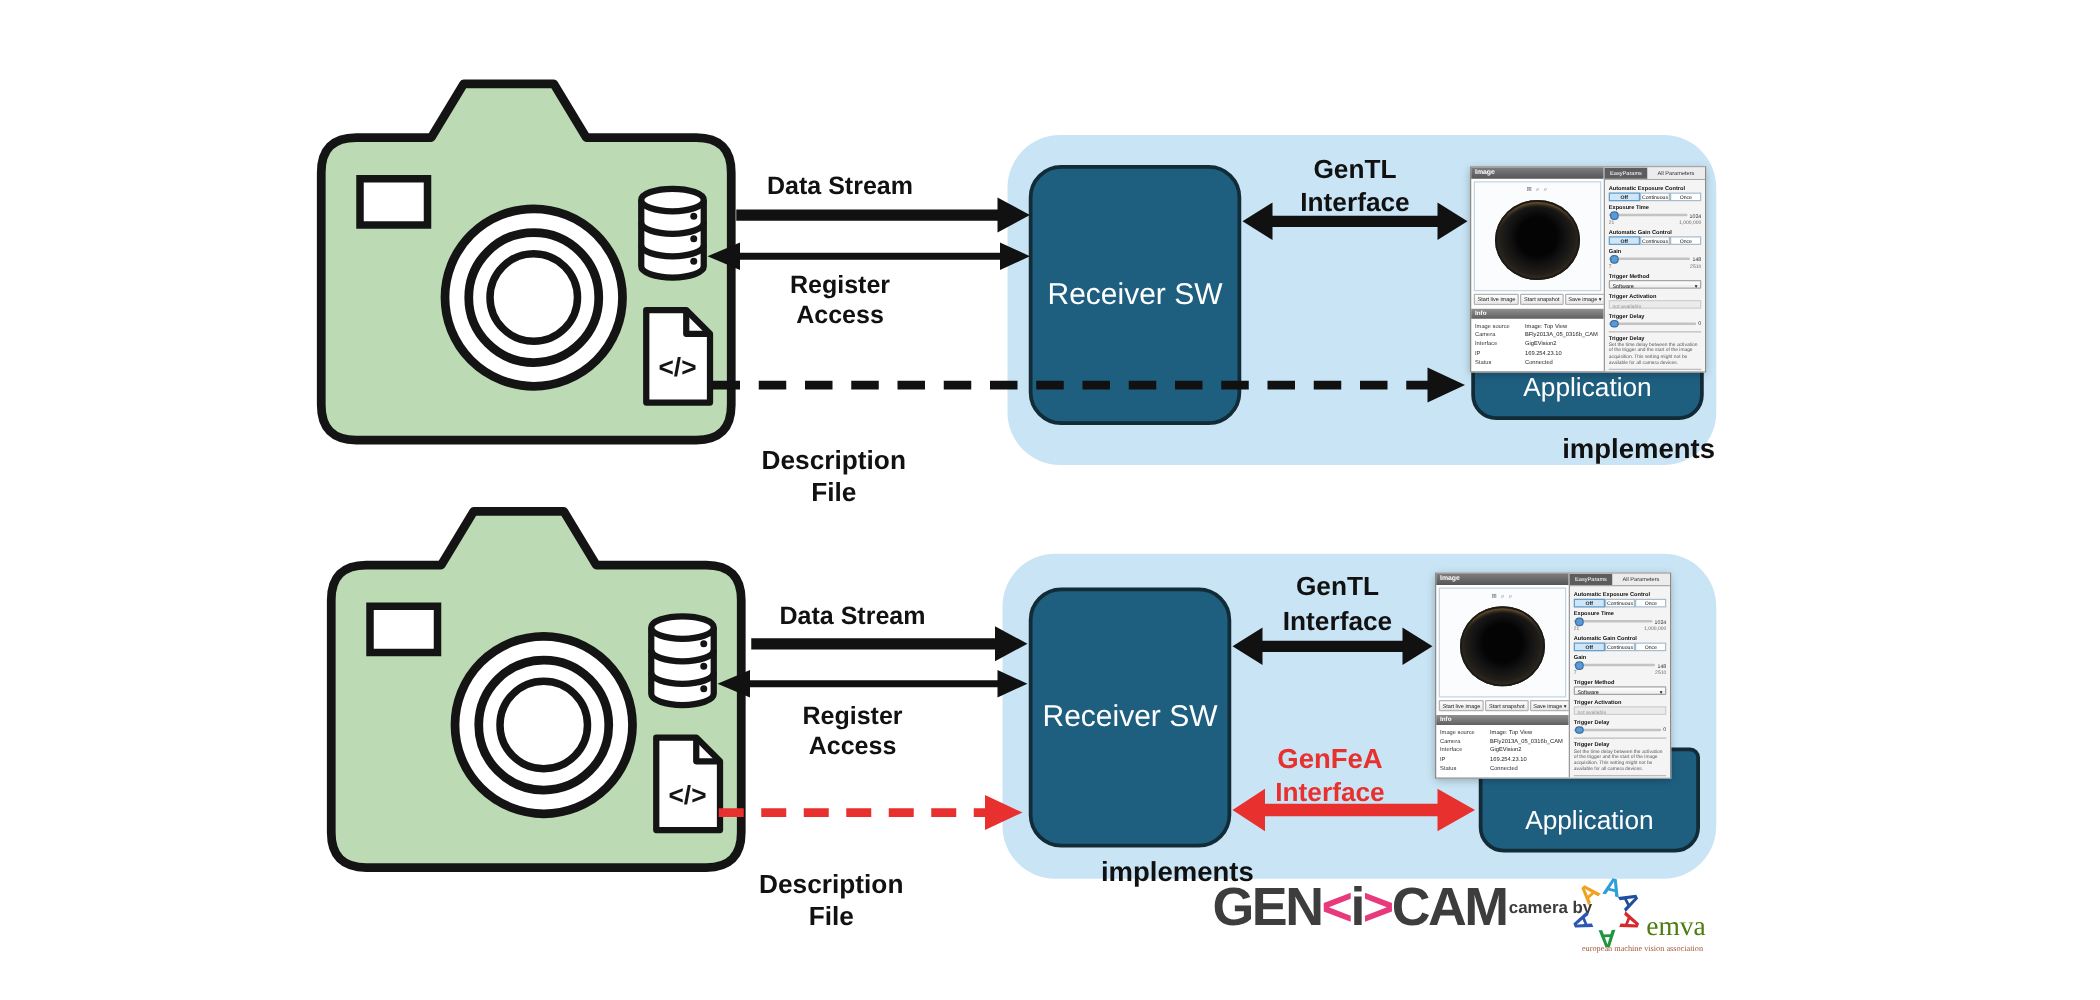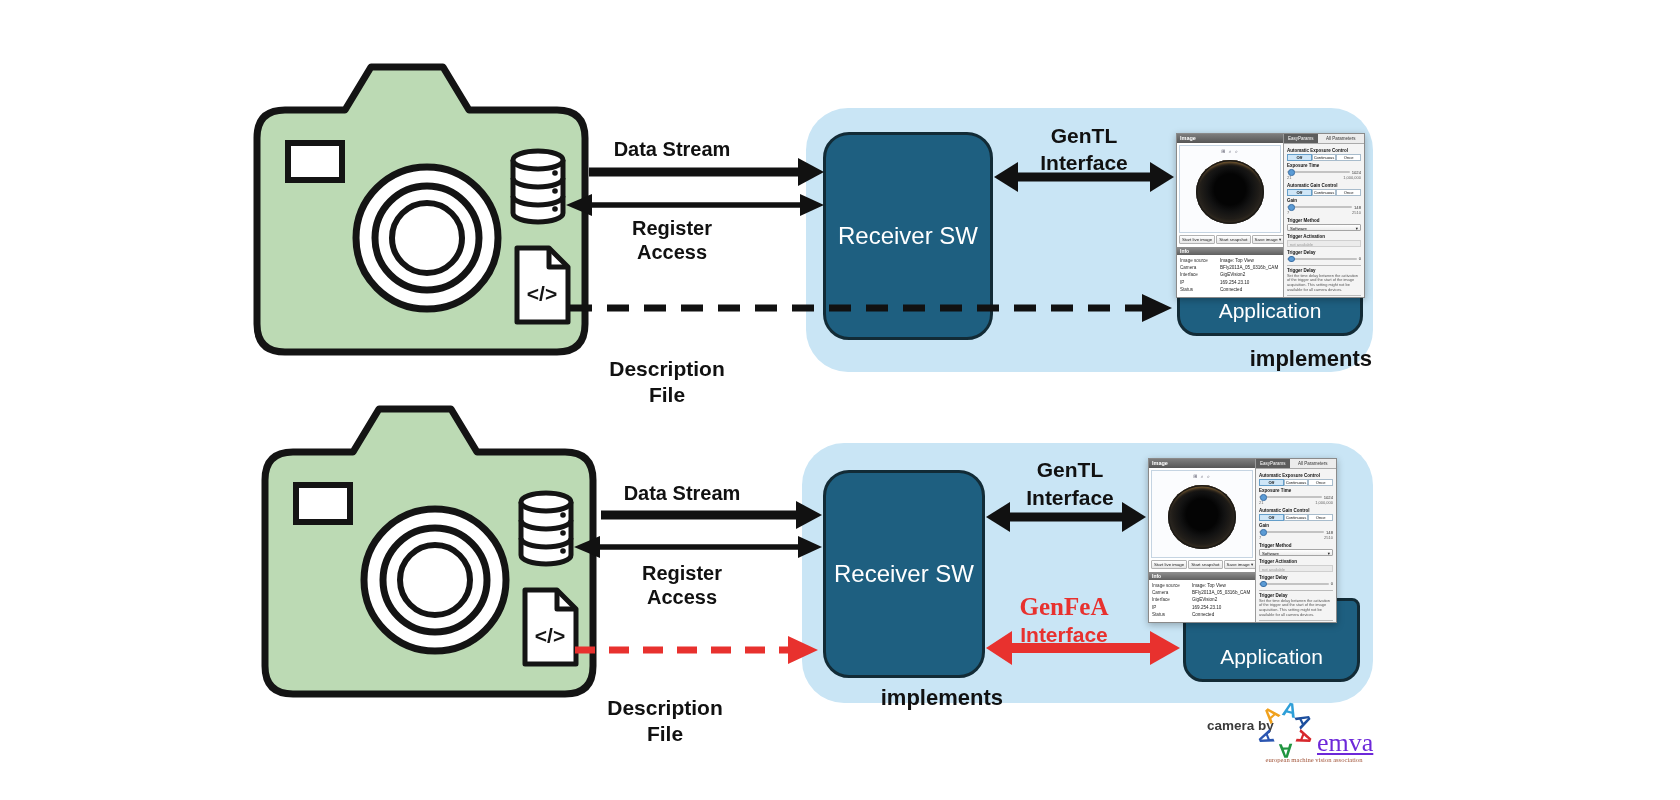--- a/index.html
+++ b/index.html
@@ -52,21 +52,21 @@
        padding:1px 2px;display:flex;justify-content:space-between;border-radius:1px;box-sizing:border-box;}
   .dis{border:1px solid #cfcfcf;background:#ebebeb;color:#999;height:7.5px;font-size:4.1px;padding:1px 2px;box-sizing:border-box;}
   .help-h{font-weight:bold;margin-top:3px;border-top:1px solid #bcbcbc;padding-top:2px;}
   .help{color:#555;font-size:3.9px;line-height:4.7px;margin-top:1px;}
   .pset{display:flex;gap:2px;align-items:center;margin-top:3px;border-top:1px solid #bcbcbc;padding-top:2.5px;}
   
   .genicam{position:absolute;left:970px;top:704px;font-size:43px;font-weight:bold;letter-spacing:-2px;
            color:#3d3d3d;line-height:44px;white-space:nowrap;}
   .genicam .pink{color:#e8397c;}
   .hostedby{position:absolute;left:1207px;top:718px;font-size:13.5px;font-weight:bold;color:#3b3b3b;}
-  .emva{position:absolute;left:1317px;top:728px;font-family:"Liberation Serif",serif;font-size:26px;color:#6d28d9;text-decoration:underline;}
+  .emva{position:absolute;left:1317px;top:728px;font-family:"Liberation Serif",serif;font-size:22px;color:#4d7c0f;}
   .tagline{position:absolute;left:1256px;top:756px;width:116px;font-size:6.6px;color:#a2553a;
            font-family:"Liberation Serif",serif;text-align:center;}
 </style>
 </head>
 <body>
 
 <div class="canvas">
 
   <div class="container" style="left:806px;top:108px;width:567px;height:264px;"></div>
   <div class="container" style="left:802px;top:443px;width:571px;height:260px;"></div>
@@ -334,21 +334,21 @@
   <div class="lbl" style="left:1009px;top:151px;width:150px;font-size:21px;">Interface</div>
   <div class="impl" style="left:1182px;top:346px;width:190px;">implements</div>
 
   <div class="lbl" style="left:602px;top:481px;width:160px;">Data Stream</div>
   <div class="lbl" style="left:607px;top:561px;width:150px;">Register</div>
   <div class="lbl" style="left:607px;top:585px;width:150px;">Access</div>
   <div class="lbl" style="left:590px;top:696px;width:150px;font-size:21px;">Description</div>
   <div class="lbl" style="left:590px;top:722px;width:150px;font-size:21px;">File</div>
   <div class="lbl" style="left:995px;top:458px;width:150px;font-size:21px;">GenTL</div>
   <div class="lbl" style="left:995px;top:486px;width:150px;font-size:21px;">Interface</div>
-  <div class="lbl lbl-red" style="left:989px;top:595px;width:150px;font-size:25px;font-family:Liberation Serif, serif;">GenFeA</div>
+  <div class="lbl lbl-red" style="left:989px;top:595px;width:150px;font-size:22px;">GenFeA</div>
   <div class="lbl lbl-red" style="left:989px;top:623px;width:150px;font-size:21px;">Interface</div>
   <div class="impl" style="left:803px;top:685px;width:200px;">implements</div>
 
   <svg style="left:0;top:0;z-index:6;pointer-events:none;" width="1680" height="800" viewBox="0 0 1680 800">
 
     <g>
       <line x1="589" y1="172" x2="800" y2="172" stroke="#111" stroke-width="9"></line>
       <polygon points="798,158 798,186 824,172" fill="#111"></polygon>
     </g>
 
@@ -391,20 +391,23 @@
       <polygon points="1122,502 1122,532 1146,517" fill="#111"></polygon>
     </g>
 
     <g>
       <line x1="1008" y1="648" x2="1154" y2="648" stroke="#e8312e" stroke-width="10"></line>
       <polygon points="1012,631 1012,665 986,648" fill="#e8312e"></polygon>
       <polygon points="1150,631 1150,665 1180,648" fill="#e8312e"></polygon>
     </g>
   </svg>
 
+  <div class="genicam">
+    <span>GEN</span><span class="pink">&lt;</span><span>i</span><span class="pink">&gt;</span><span>CAM</span>
+  </div>
   <div class="hostedby">camera by</div>
   <svg style="left:1254px;top:696px;" width="62" height="64" viewBox="0 0 62 64">
     <g font-family="Liberation Sans, sans-serif" font-size="20" font-weight="bold" text-anchor="middle">
       <g transform="rotate(-42 31 34)">
           <text x="31" y="20" fill="#f0a11d">A</text>
         </g>
       <g transform="rotate(14 31 34)">
           <text x="31" y="20" fill="#2e9fd8">A</text>
         </g>
       <g transform="rotate(63 31 34)">

